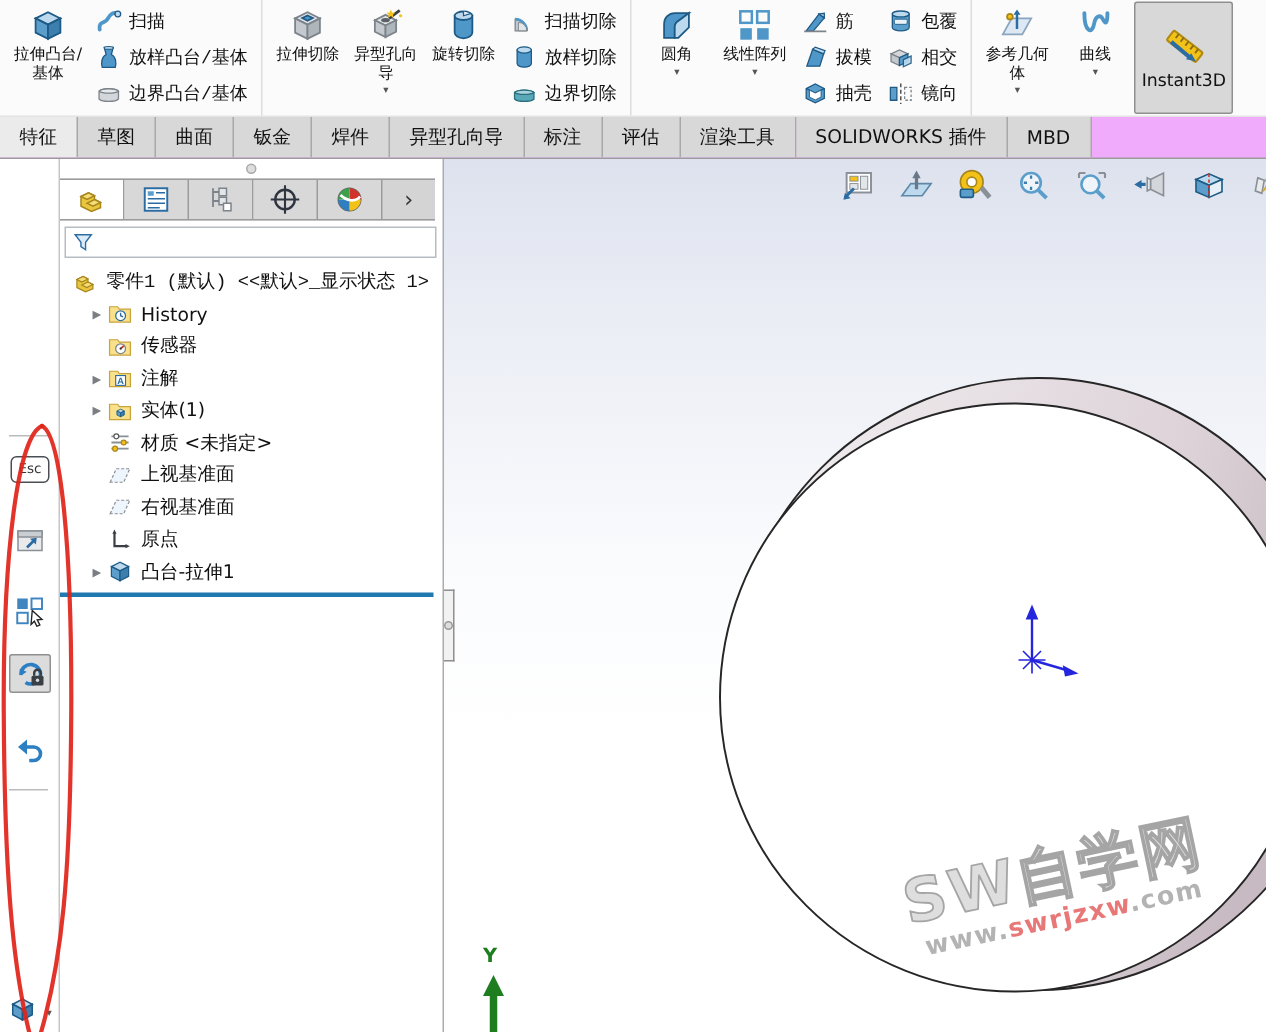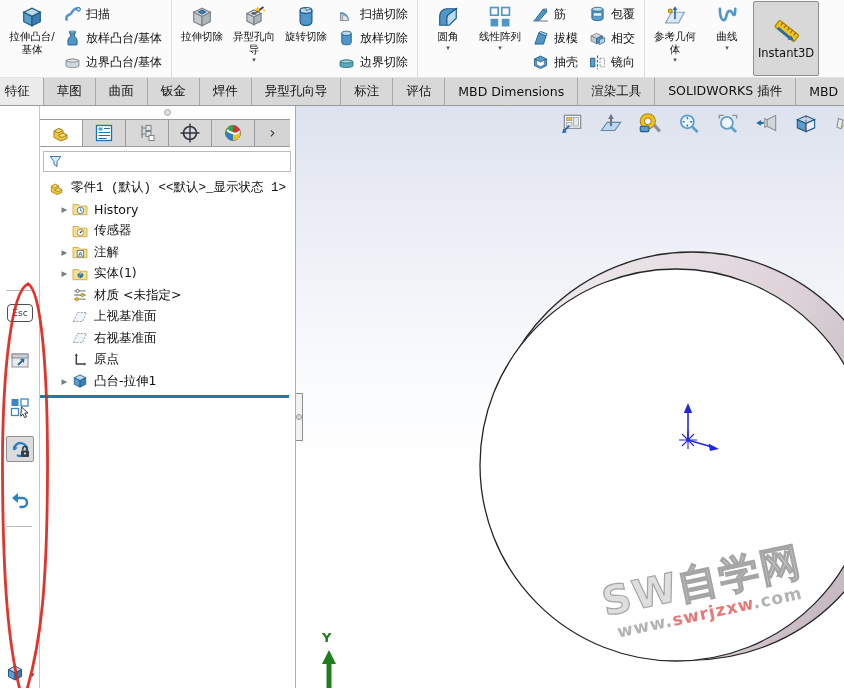--- a/index.html
+++ b/index.html
@@ -15,24 +15,24 @@
           padding-top:3px;border-radius:2px;cursor:default;}
   .bigbtn .bicon{width:26px;height:26px;flex:none;}
   .blabel{font-size:10.5px;line-height:12.5px;text-align:center;white-space:normal;}
   .caretline{height:10px;font-size:7px;color:#555;line-height:10px;}
   .bigbtn.pressed{background:#d8d8d8;border:1px solid #8f8f8f;width:66px;justify-content:center;padding-top:0;}
   .bigbtn.pressed .bicon{width:30px;height:30px;}
   .bigbtn.pressed .blabel{font-size:11.5px;}
   .stackcol{display:flex;flex-direction:column;justify-content:center;gap:1px;padding:0 2px;}
   .srow{display:flex;align-items:center;gap:4px;height:23px;font-size:12px;padding:0 3px;}
   .srow .sicon{width:19px;height:19px;flex:none;}
-  .srow .slabel{white-space:nowrap;}
+  .srow .slabel{white-space:nowrap;font-family:Liberation Mono, monospace;}
   
   .tabbar{height:28px;background:#f0abfc;display:flex;align-items:stretch;
-          border-bottom:1px solid #9b9b9b;overflow:hidden;justify-content:center;}
+          border-bottom:1px solid #9b9b9b;overflow:hidden;}
   .tab{padding:0 13px;display:flex;align-items:center;font-size:12.5px;background:#d8d8d8;
        border-right:1px solid #a8a8a8;white-space:nowrap;cursor:default;}
   .tab.active{background:#ebebeb;}
   
   .body{display:flex;height:582px;position:relative;}
   
   .leftstrip{width:40px;flex:none;background:#fff;border-right:1px solid #c6c6c6;position:relative;}
   .lssep{position:absolute;left:6px;width:26px;height:1px;background:#bbb;}
   .lsbtn{position:absolute;left:6px;width:28px;height:26px;display:flex;align-items:center;
          justify-content:center;border-radius:2px;}
@@ -288,21 +288,20 @@
 
   <div class="tabbar">
     <div class="tab active">特征</div>
     <div class="tab">草图</div>
     <div class="tab">曲面</div>
     <div class="tab">钣金</div>
     <div class="tab">焊件</div>
     <div class="tab">异型孔向导</div>
     <div class="tab">标注</div>
     <div class="tab">评估</div>
-    <div class="tab">MBD Dimensions</div>
     <div class="tab">渲染工具</div>
     <div class="tab">SOLIDWORKS 插件</div>
     <div class="tab">MBD</div>
 
   </div>
 
   <div class="body">
 
     <div class="leftstrip">
       <div class="lssep" style="top:184px;"></div>

